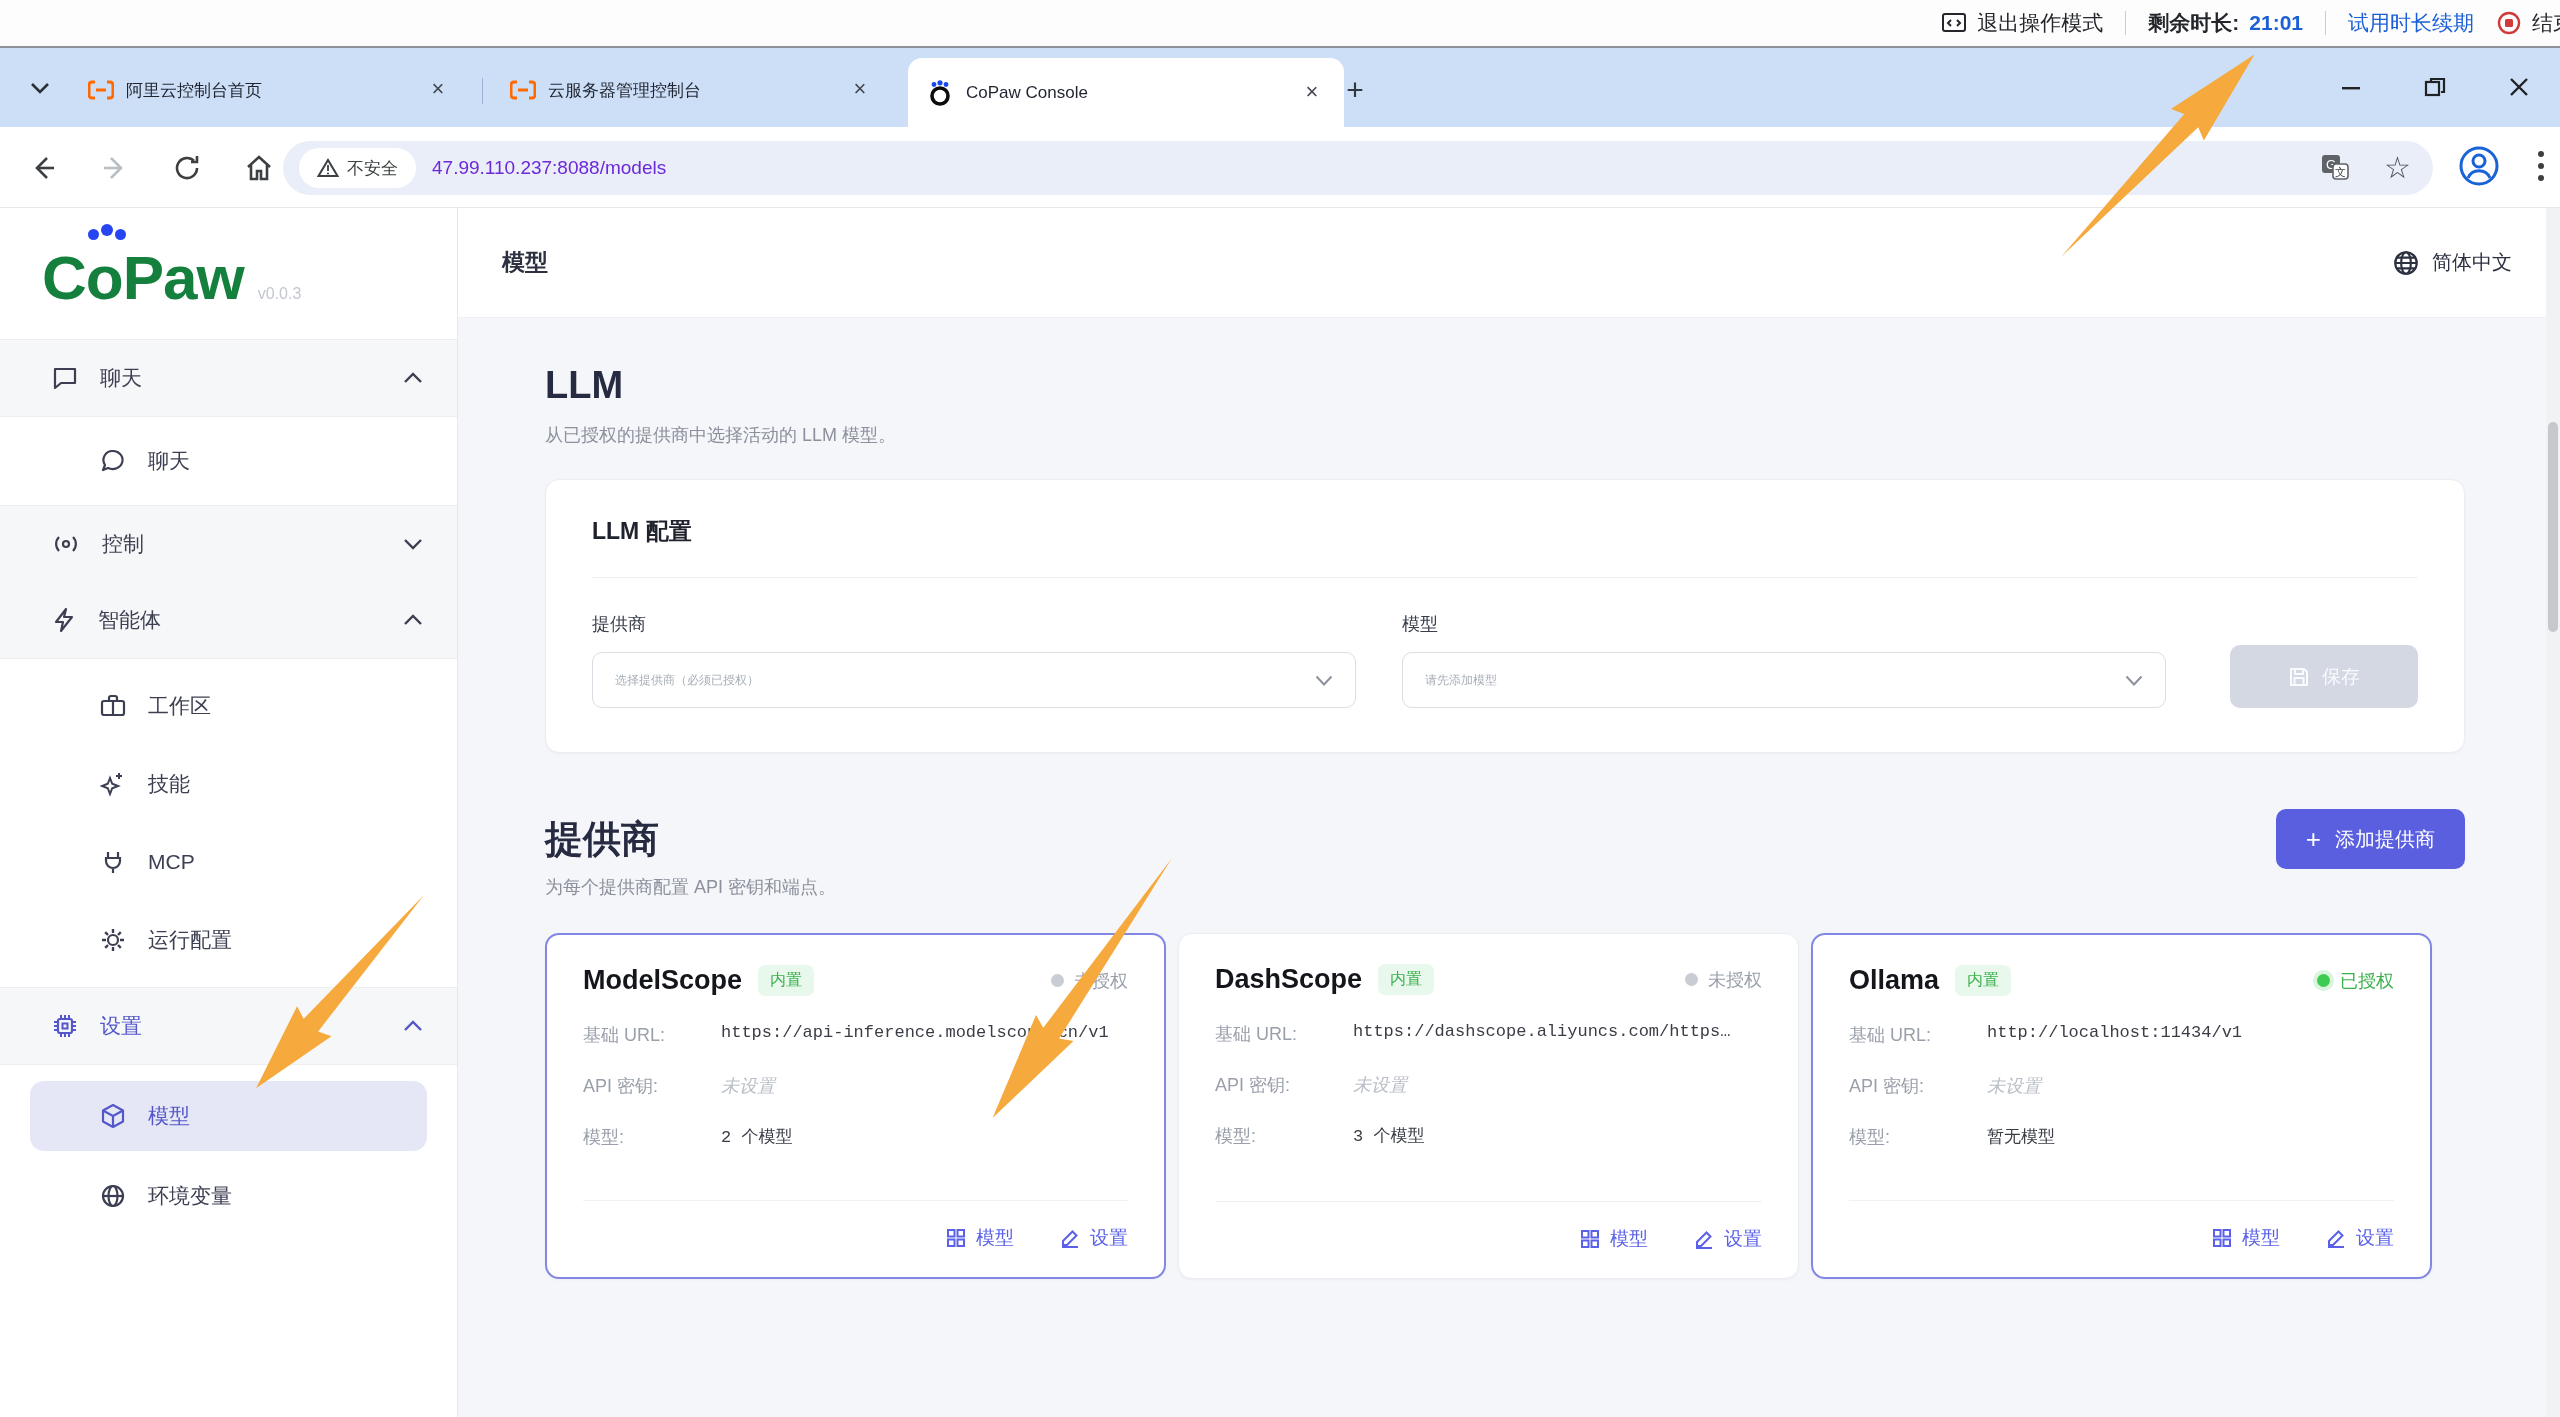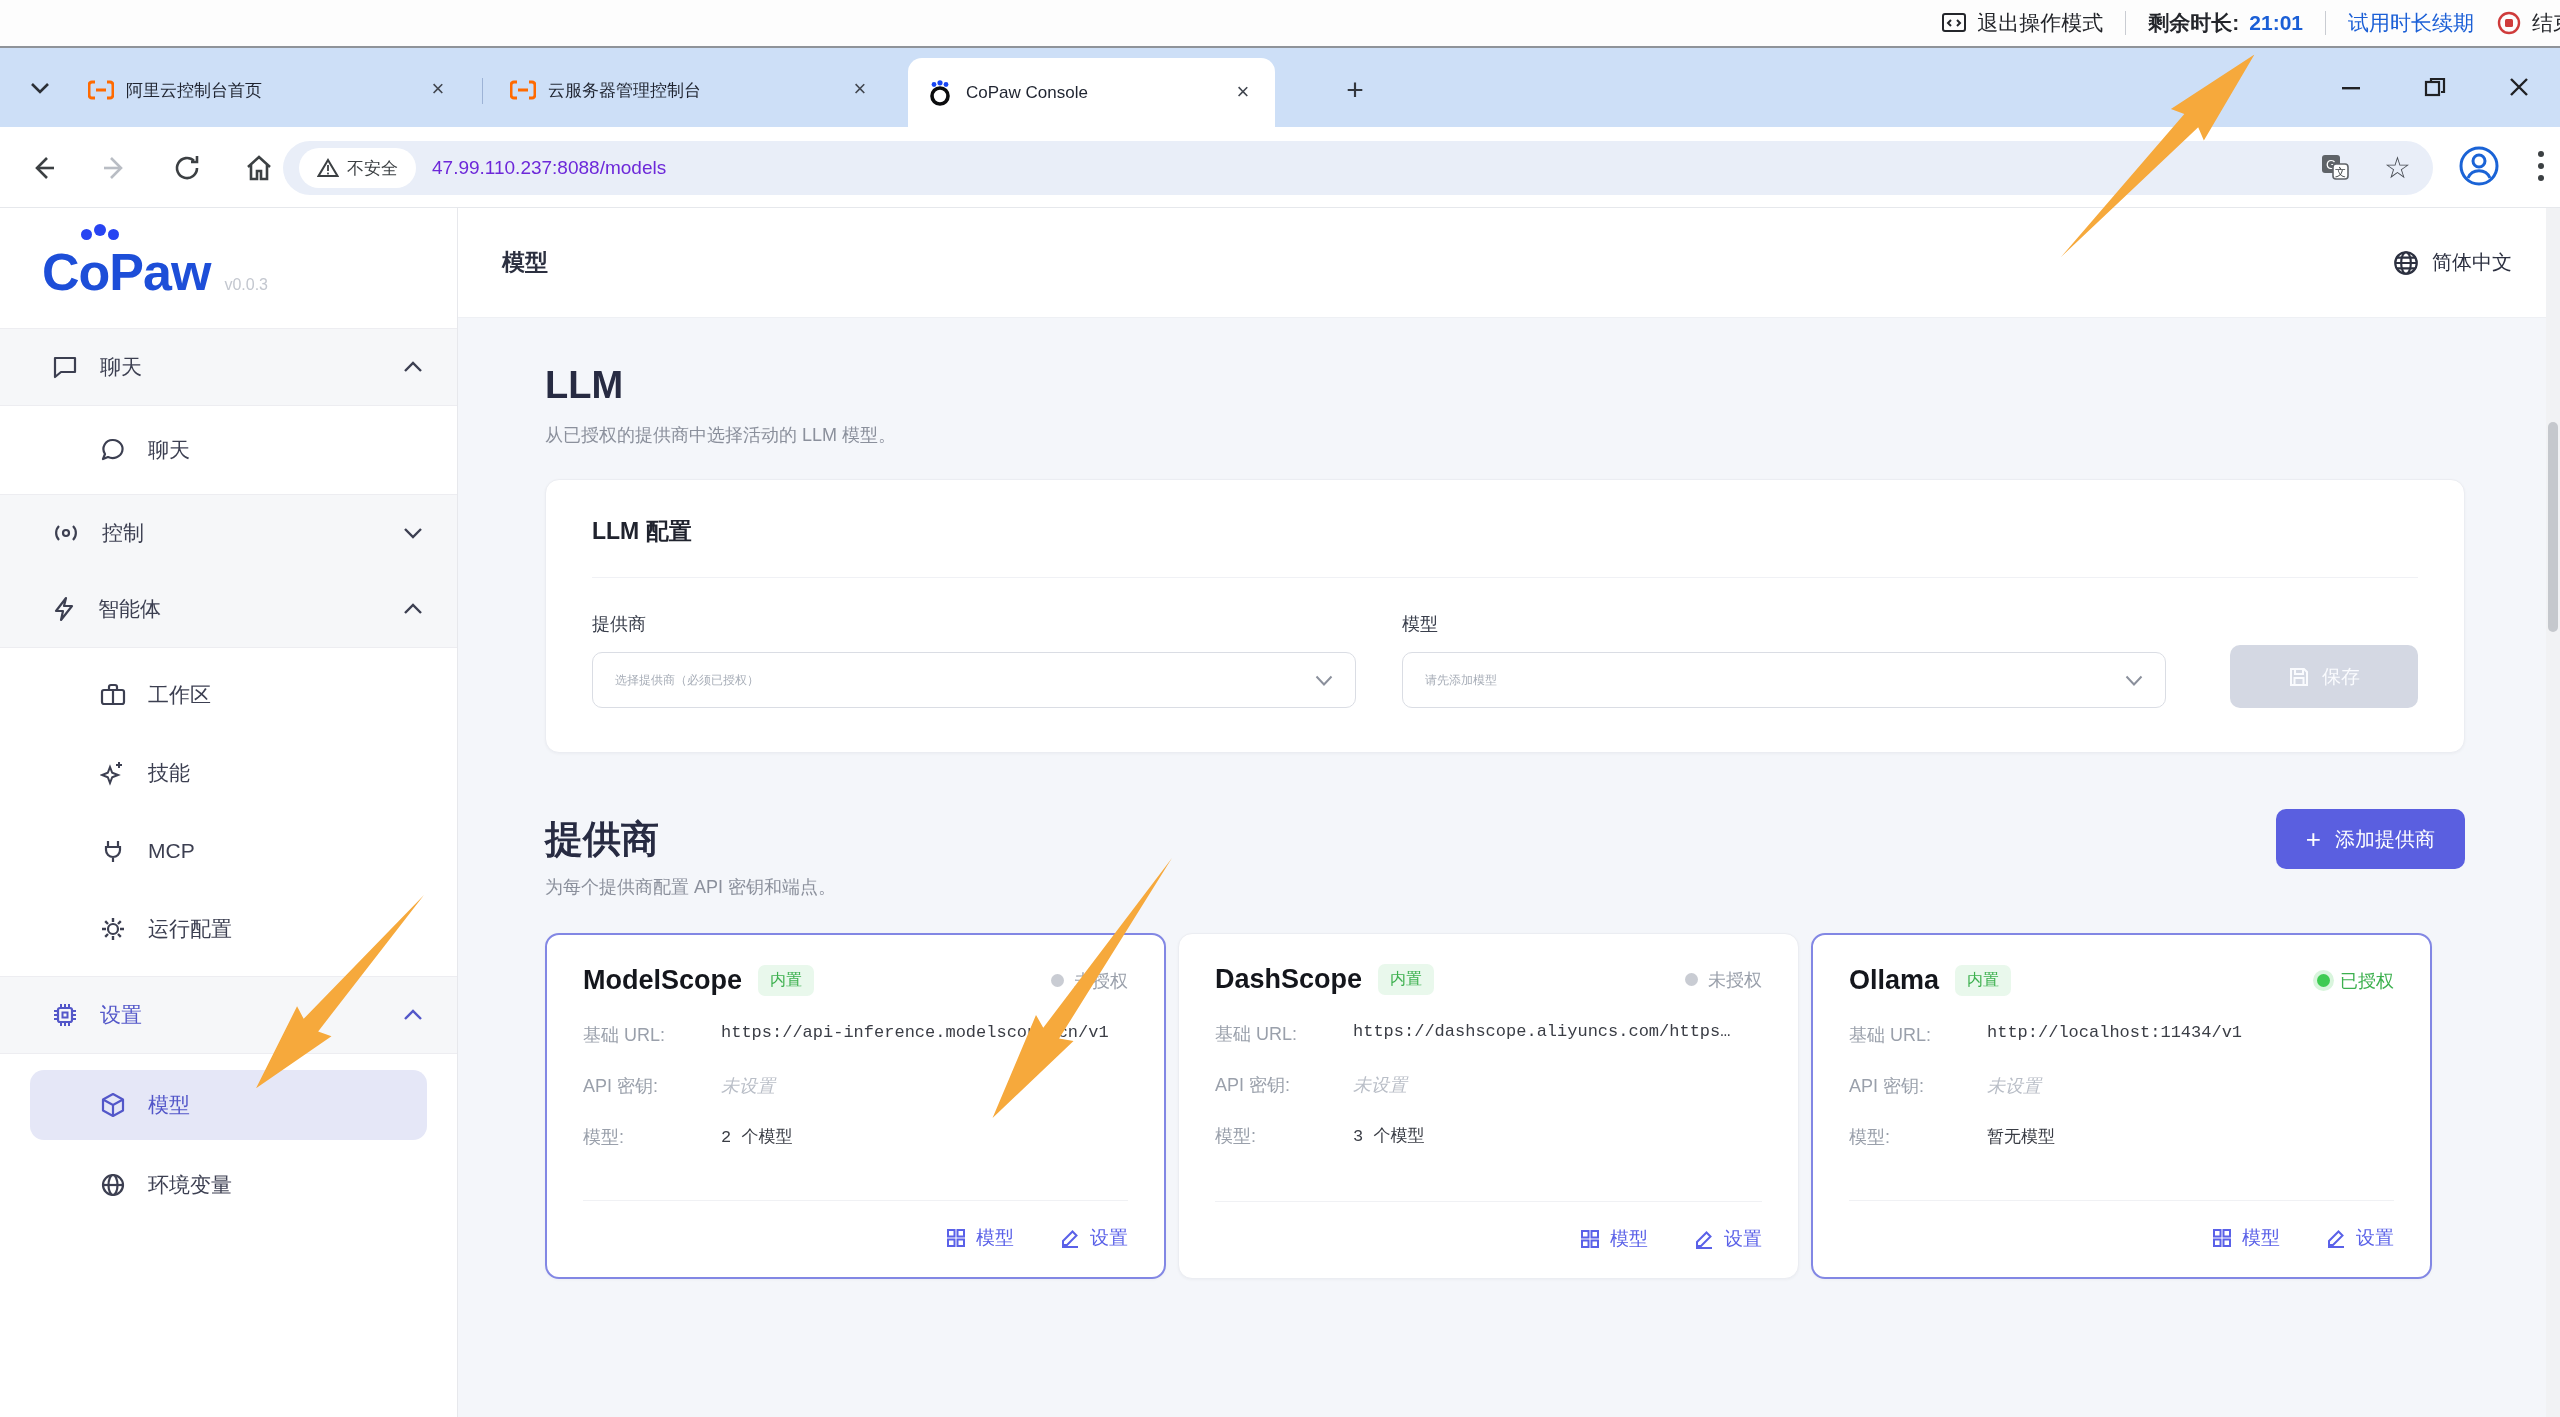--- a/index.html
+++ b/index.html
@@ -17,40 +17,40 @@
 
   
   .tabstrip { position:absolute; left:0; top:48px; width:2560px; height:79px; background:#cddff7; }
   .tab-chevron { position:absolute; left:18px; top:24px; width:44px; height:32px; display:flex; align-items:center; justify-content:center; border-radius:16px; }
   .tab { position:absolute; top:14px; height:56px; display:flex; align-items:center; padding:0 18px; width:400px; font-size:17px; color:#1f2430; }
   .tab .title { flex:1; overflow:hidden; white-space:nowrap; margin:0 12px; }
   .tab .close { font-size:22px; color:#41464f; width:28px; height:28px; line-height:26px; text-align:center; border-radius:50%; }
   .tab1 { left:70px; }
   .tab2 { left:492px; }
   .tabdiv { position:absolute; left:482px; top:30px; width:1px; height:26px; background:#9db3d6; }
-  .tab-active { left:908px; top:10px; height:69px; width:367px; background:#ffffff; border-radius:14px 14px 0 0; }
+  .tab-active { left:908px; top:10px; height:69px; width:436px; background:#ffffff; border-radius:14px 14px 0 0; }
   .newtab { position:absolute; left:1338px; top:26px; width:34px; height:34px; font-size:30px; color:#33373e; text-align:center; line-height:32px; border-radius:50%; }
   .wincontrols { position:absolute; right:24px; top:22px; display:flex; gap:50px; align-items:center; }
   .wincontrols .wc { width:34px; height:34px; display:flex; align-items:center; justify-content:center; }
 
   
   .urlbar { position:absolute; left:0; top:127px; width:2560px; height:81px; background:#ffffff; border-bottom:1px solid #e6e8ec; }
   .nav-ics { position:absolute; left:22px; top:20px; display:flex; gap:30px; align-items:center; }
   .nav-btn { width:42px; height:42px; display:flex; align-items:center; justify-content:center; border-radius:50%; }
   .omnibox { position:absolute; left:283px; top:14px; width:2150px; height:54px; background:#e9eef8; border-radius:28px; display:flex; align-items:center; padding:0 16px; }
   .sec-chip { background:#ffffff; border-radius:20px; height:40px; display:flex; align-items:center; gap:8px; padding:0 18px; font-size:17px; color:#3c4043; }
   .url-text { font-size:19px; color:#6d28d9; margin-left:16px; flex:1; }
   .omni-right { display:flex; align-items:center; gap:34px; margin-right:6px; }
   .star { font-size:30px; color:#474b52; line-height:1; }
   .after-omni { position:absolute; right:14px; top:18px; display:flex; align-items:center; gap:36px; }
 
   
   .sidebar { position:absolute; left:0; top:208px; width:458px; height:1209px; background:#ffffff; border-right:1px solid #e7e8ec; }
   .logo-wrap { padding:34px 0 26px 42px; display:flex; align-items:baseline; }
-  .logo { font-size:52px; font-weight:800; letter-spacing:-1px; color:#1d4ed8; position:relative; }
+  .logo { font-size:62px; font-weight:800; letter-spacing:-1px; color:#15803d; position:relative; }
   .logo .o { position:relative; }
   .logo .dot { position:absolute; background:#2744f2; border-radius:50%; }
   .logo .d1 { width:11px; height:11px; left:2px;  top:-14px; }
   .logo .d2 { width:12px; height:12px; left:15px; top:-19px; }
   .logo .d3 { width:11px; height:11px; left:29px; top:-14px; }
   .logo-ver { font-size:16px; color:#c3c7cf; margin-left:14px; }
   .srow { display:flex; align-items:center; height:76px; padding:0 34px 0 52px; font-size:21px; color:#3c3f51; }
   .srow .lbl { margin-left:22px; flex:1; }
   .band { background:#f6f7f9; border-top:1px solid #ededf1; border-bottom:1px solid #ededf1; }
   .submenu { background:#ffffff; }

